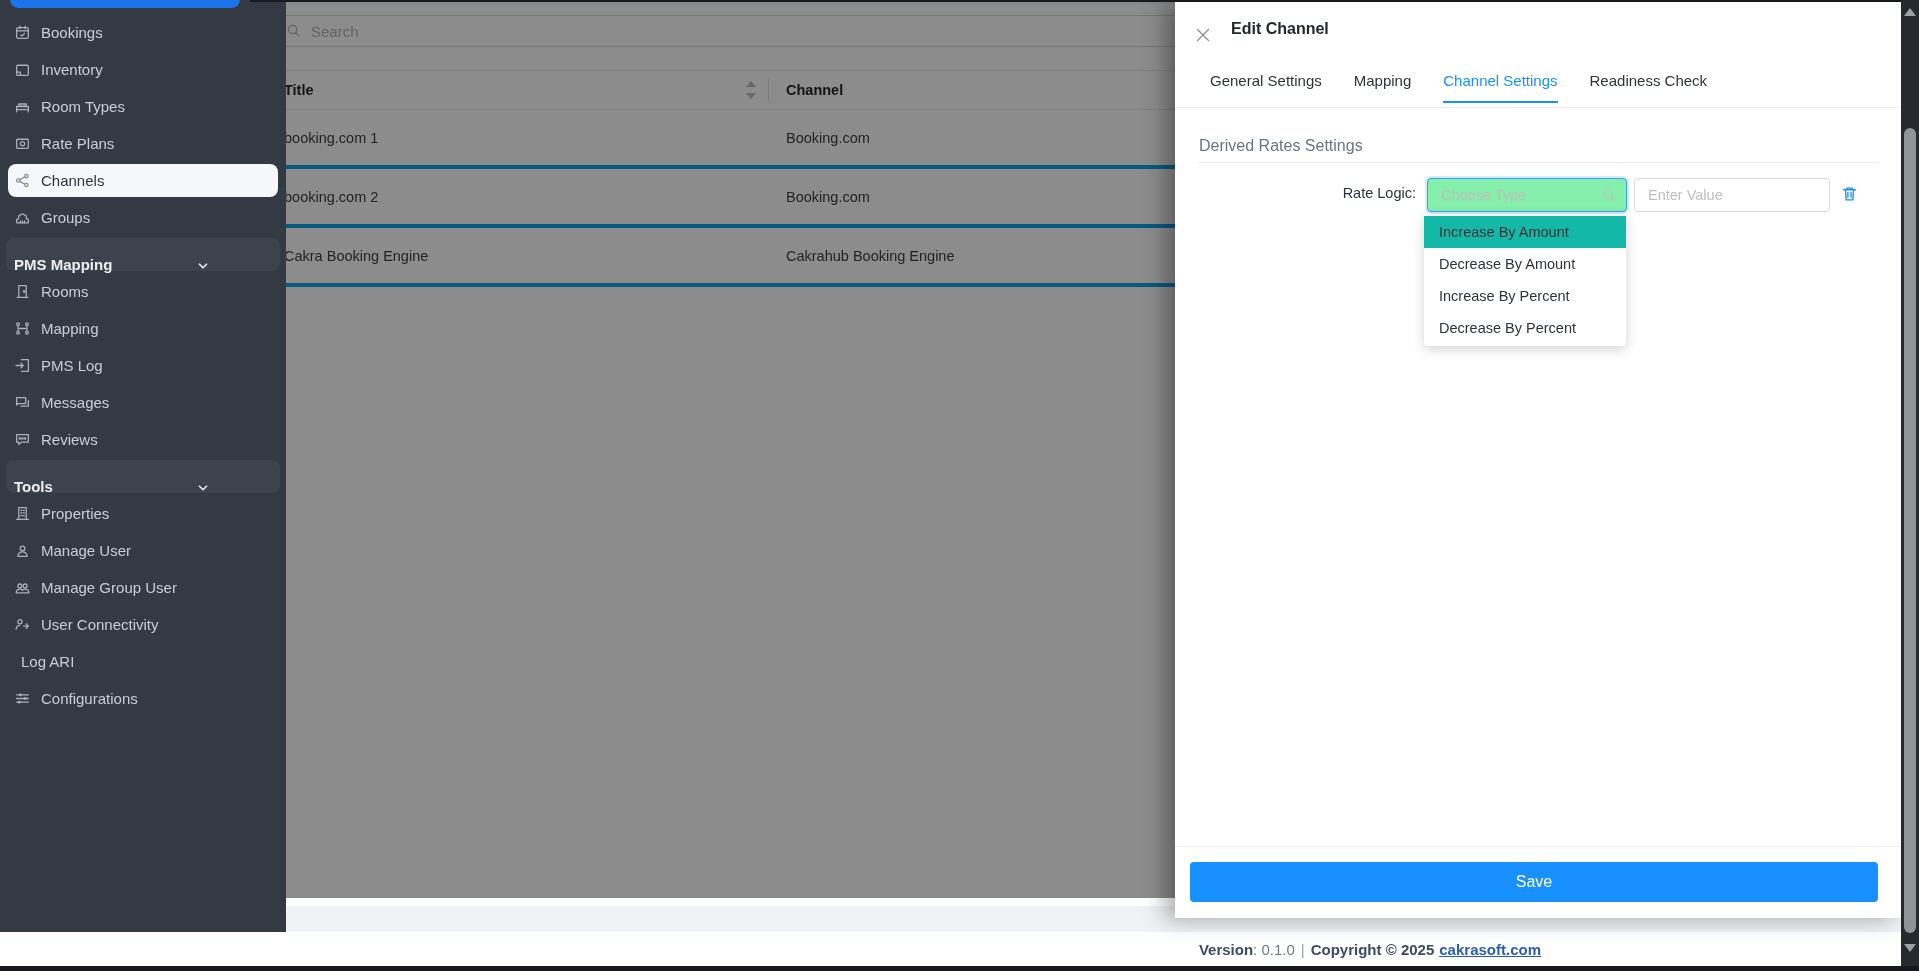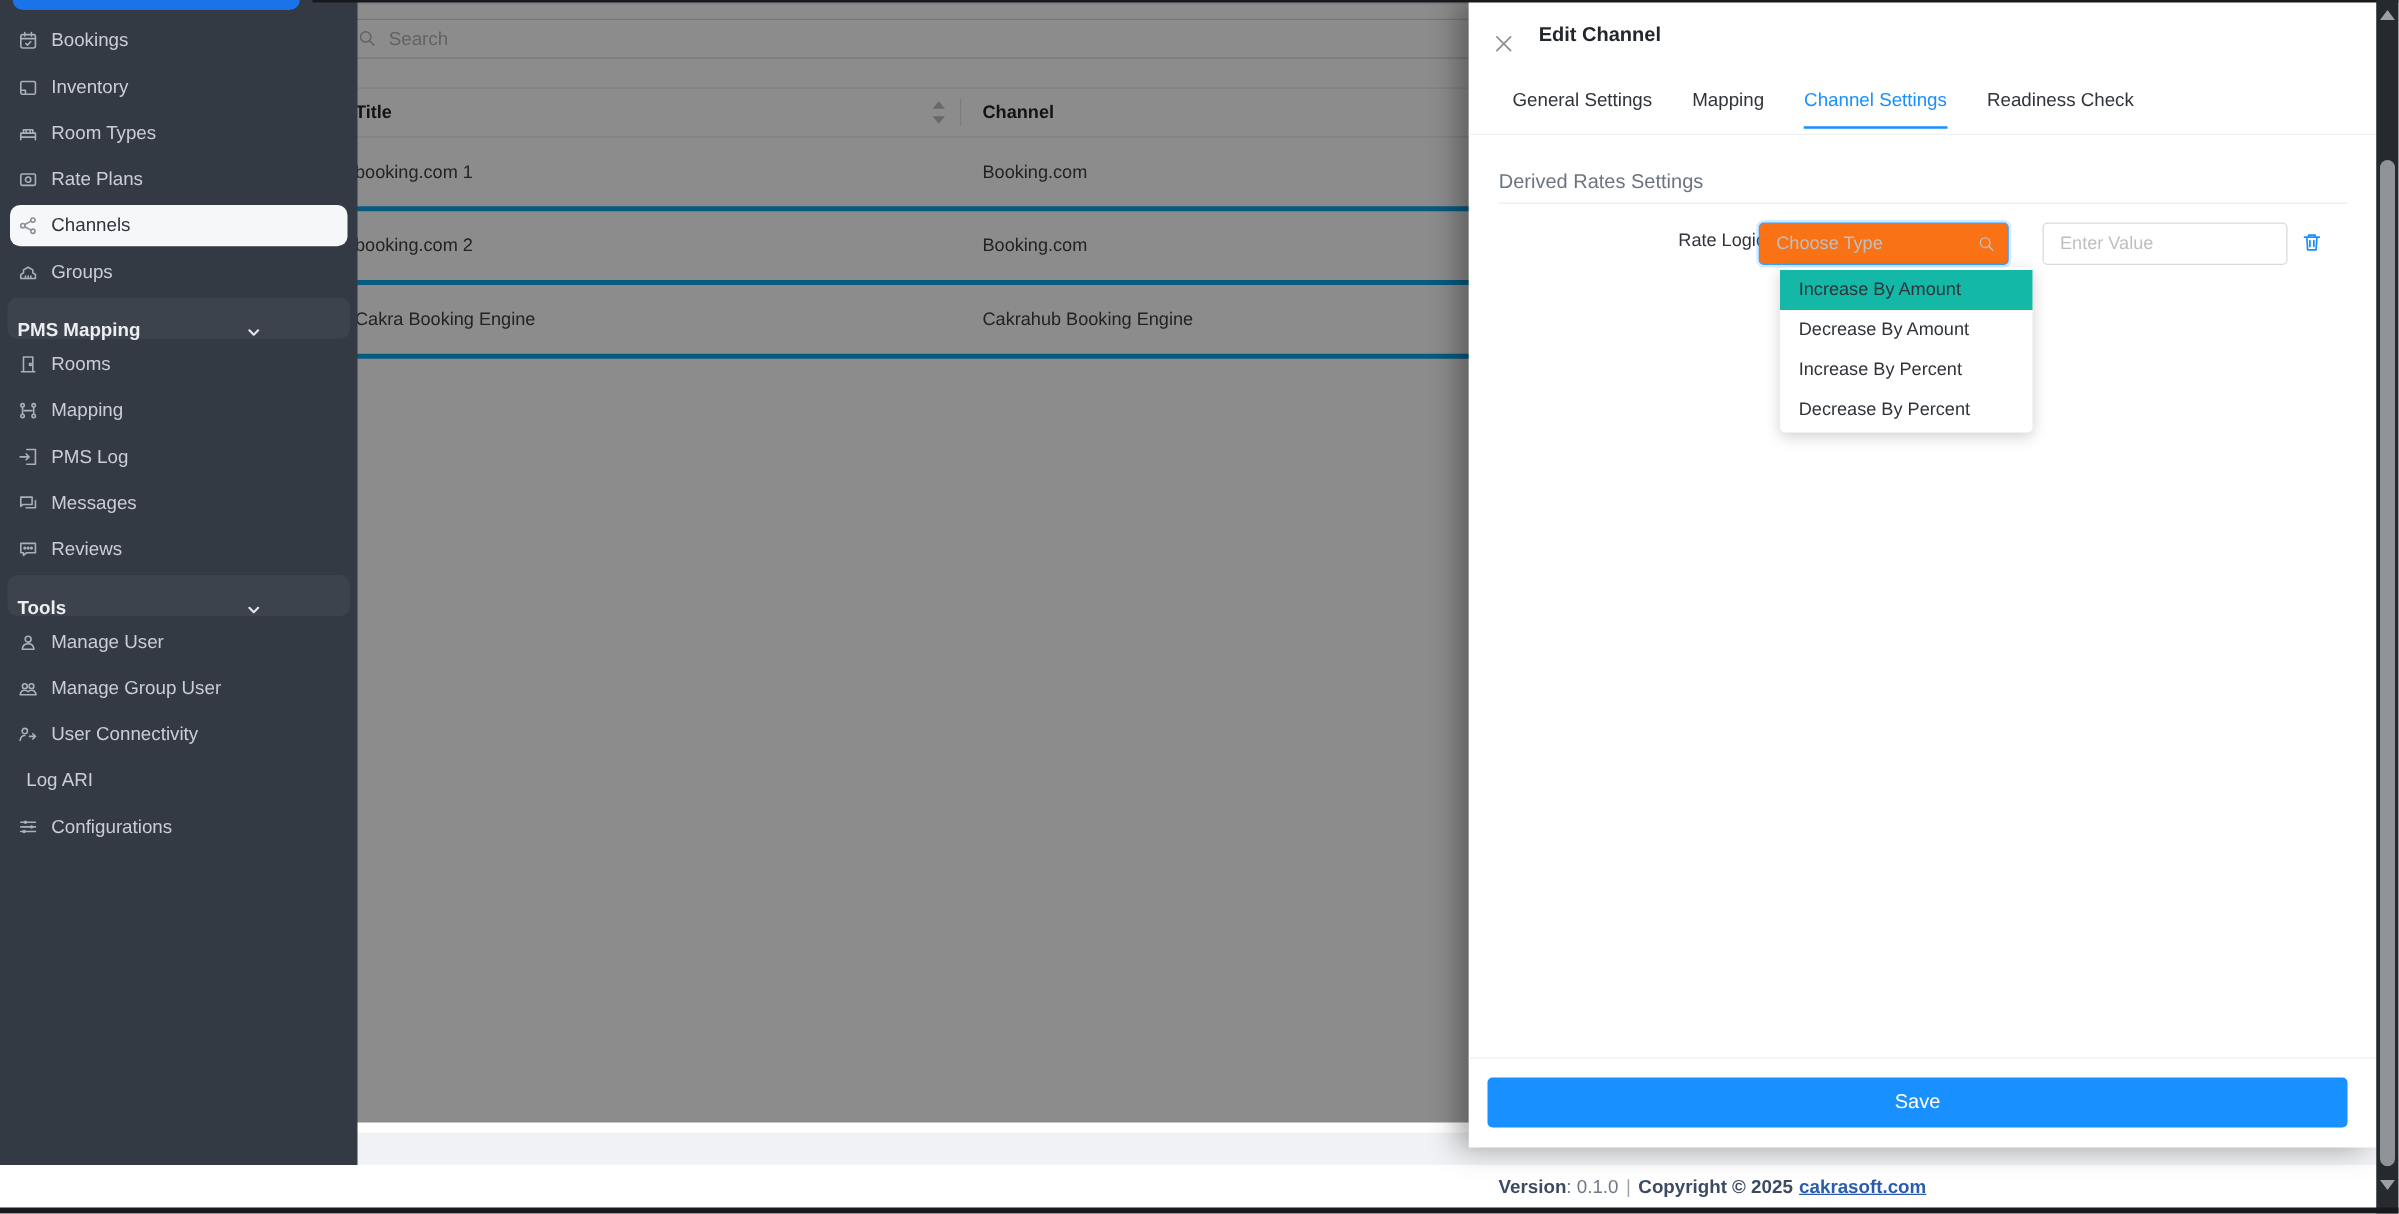--- a/index.html
+++ b/index.html
@@ -52,21 +52,21 @@
   .close-x{position:absolute;left:20px;top:27px;width:16px;height:16px;color:#8c8c8c;cursor:pointer;}
   .drawer-title{position:absolute;left:56px;top:20px;font-size:16px;font-weight:bold;color:#23272b;}
   .tabs{position:absolute;left:16px;top:62px;display:flex;gap:32px;margin-left:19px;}
   .tab{position:relative;padding:10px 0 14px 0;font-size:15px;color:#30343a;cursor:pointer;}
   .tab.active{color:#1890ff;}
   .tab.active::after{content:"";position:absolute;left:0;right:0;bottom:0;height:2px;background:#1890ff;}
   .tabs-divider{position:absolute;left:0;top:107px;width:100%;height:1px;background:#eef0f1;}
   .section-title{position:absolute;left:24px;top:137px;font-size:16px;color:#6b7480;}
   .section-hr{position:absolute;left:24px;top:162px;width:679px;height:1px;background:#e9ebee;}
   .rate-label{position:absolute;left:24px;top:185px;width:217px;text-align:right;font-size:14.5px;color:#30343a;}
-  .sel{position:absolute;left:232px;top:178px;width:198px;height:32px;border:1px solid #35a0ff;border-radius:4px;background:#f97316;
+  .sel{position:absolute;left:252px;top:178px;width:198px;height:32px;border:1px solid #35a0ff;border-radius:4px;background:#86efac;
     box-shadow:0 0 0 2px rgba(24,144,255,0.18);}
   .sel input{position:absolute;left:11px;top:0;width:150px;height:30px;border:0;outline:none;font-size:14.5px;font-family:inherit;background:transparent;color:#444;}
   .sel input::placeholder{color:#bfbfbf;}
   .sel-mag{position:absolute;right:10px;top:9px;width:14px;height:14px;color:#bfbfbf;}
   .val{position:absolute;left:459px;top:178px;width:194px;height:32px;border:1px solid #d9d9d9;border-radius:4px;background:#fff;}
   .val input{position:absolute;left:11px;top:0;width:170px;height:30px;border:0;outline:none;font-size:14.5px;font-family:inherit;background:transparent;color:#444;}
   .val input::placeholder{color:#bfbfbf;}
   .trash{position:absolute;left:666px;top:185px;width:17px;height:18px;color:#1890ff;cursor:pointer;}
   .dropdown{position:absolute;left:249px;top:214px;width:202px;background:#fff;border-radius:4px;
     box-shadow:0 3px 12px rgba(0,0,0,0.18);padding:2px 0;z-index:5;}
@@ -255,20 +255,29 @@
         <span class="sec-label">Tools</span>
         <span class="chev">
             <svg viewBox="0 0 16 16">
               <path d="M4 6l4 4 4-4"></path>
             </svg>
           </span>
       </div>
       <div class="nav-item">
         <span class="icn">
             <svg viewBox="0 0 16 16">
+              <path d="M4.5 13.5v-11h7v11M2.5 13.5h11"></path>
+              <path d="M6.5 5h1M8.7 5h1M6.5 7.5h1M8.7 7.5h1M6.5 10h1M8.7 10h1"></path>
+            </svg>
+          </span>
+        <span>Properties</span>
+      </div>
+      <div class="nav-item">
+        <span class="icn">
+            <svg viewBox="0 0 16 16">
               <circle cx="8" cy="6" r="2.2"></circle>
               <path d="M3.6 13.5c.4-2.8 2.1-4.2 4.4-4.2s4 1.4 4.4 4.2z"></path>
             </svg>
           </span>
         <span>Manage User</span>
       </div>
       <div class="nav-item">
         <span class="icn">
             <svg viewBox="0 0 16 16">
               <circle cx="5.5" cy="6.5" r="1.8"></circle>

